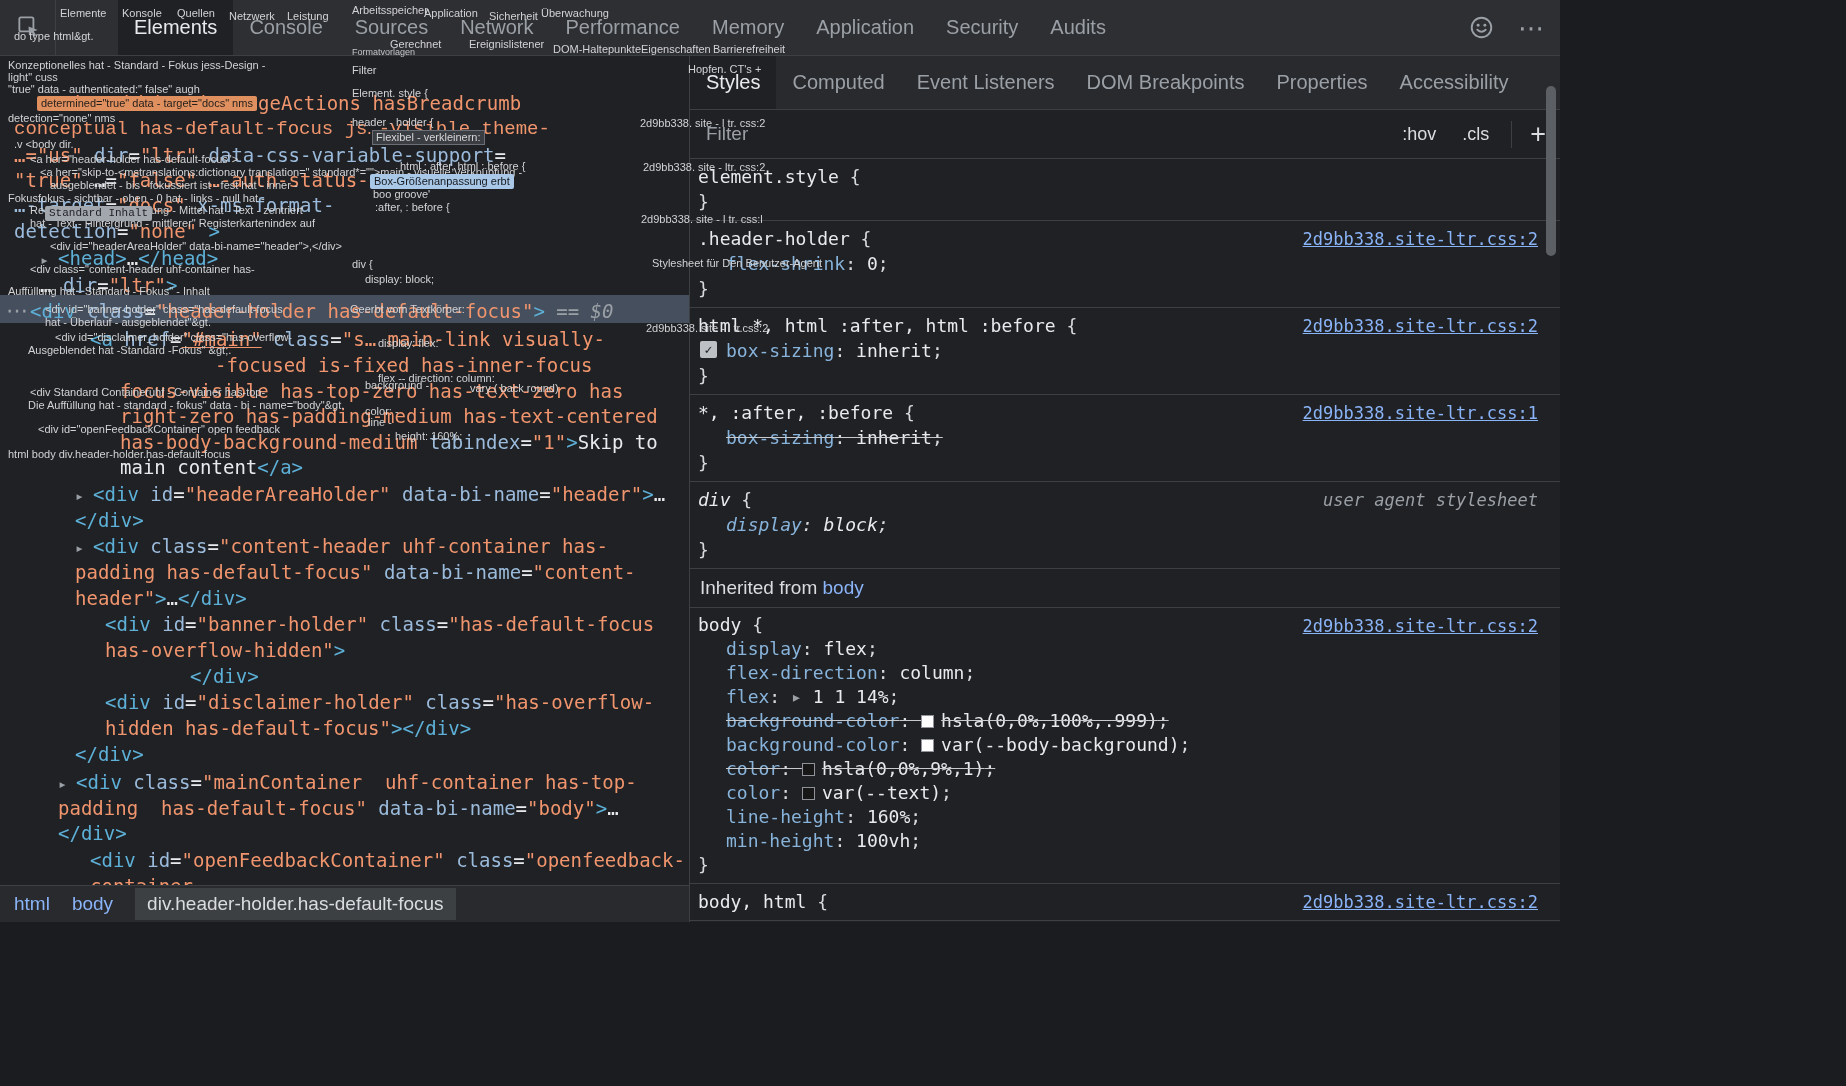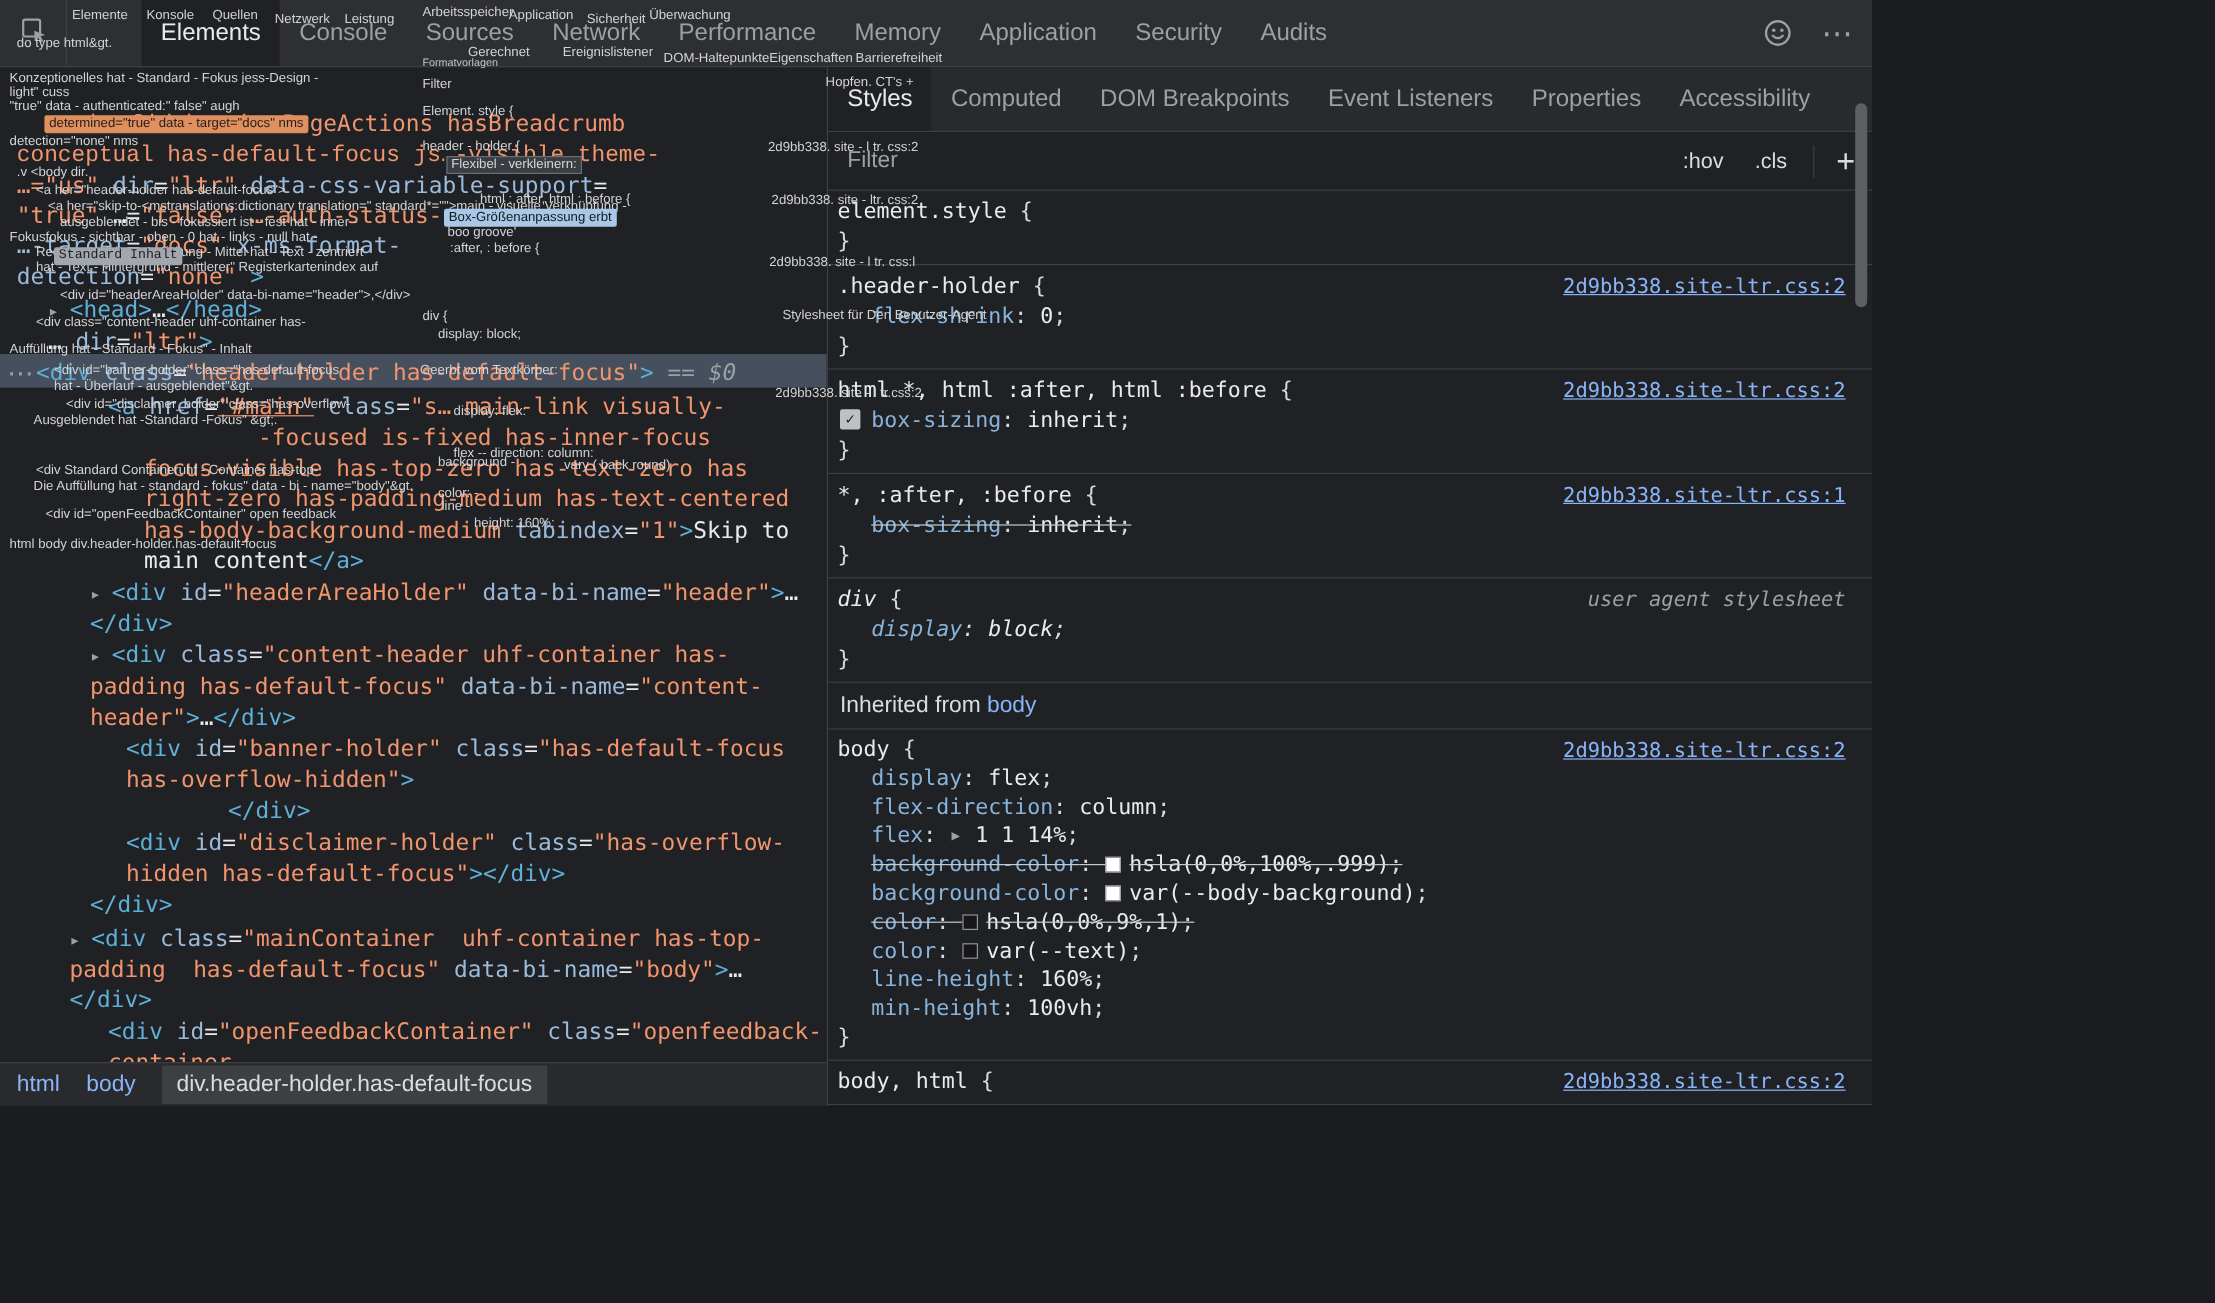--- a/index.html
+++ b/index.html
@@ -151,22 +151,22 @@
         </svg>
       </div>
       <div class="icon-btn dots">⋯</div>
     </div>
   </div>
 
   <div class="right-pane">
     <div class="right-tabs">
         <div class="rtab selected">Styles</div>
         <div class="rtab">Computed</div>
+        <div class="rtab">Event Listeners</div>
         <div class="rtab">DOM Breakpoints</div>
-        <div class="rtab">Event Listeners</div>
         <div class="rtab">Properties</div>
         <div class="rtab">Accessibility</div>
       </div>
     <div class="filter-row">
       <input class="filter-input" placeholder="Filter" style="">
       <span class="pill-btn">:hov</span>
       <span class="pill-btn">.cls</span>
       <span class="plus-wrap">
         <span class="plus">+</span>
         <span class="plus-caret">▾</span>

